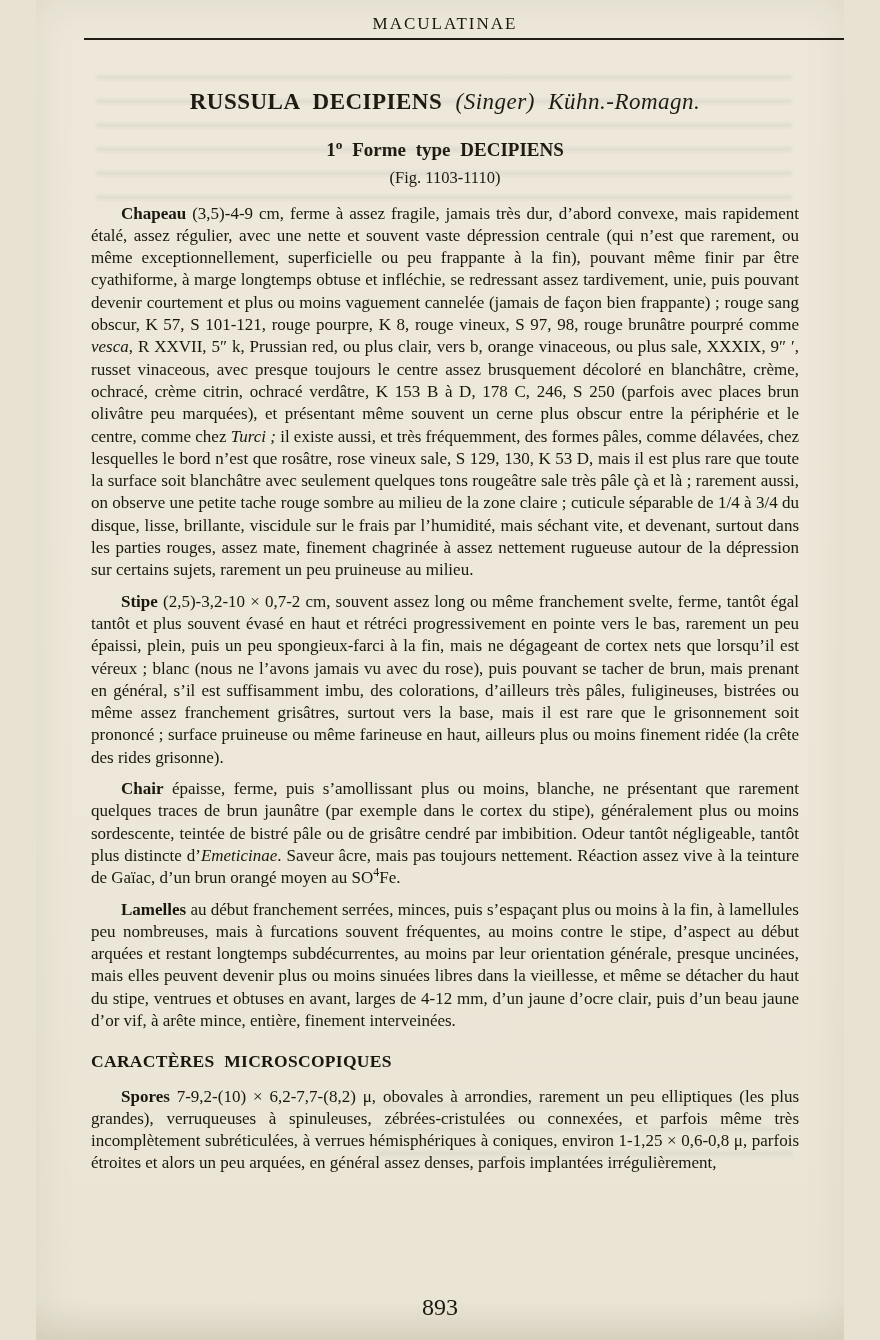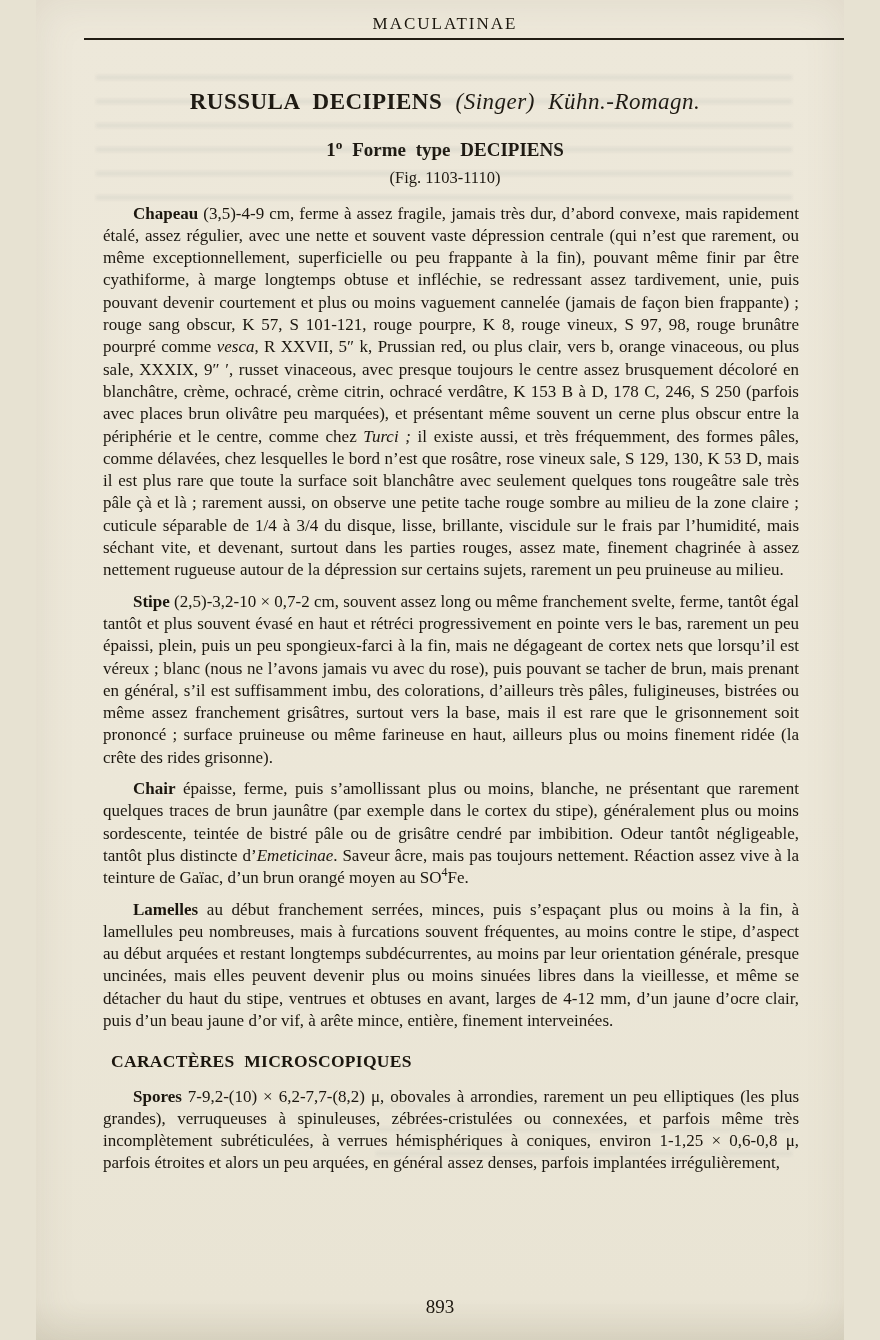--- a/index.html
+++ b/index.html
@@ -60,40 +60,39 @@
   }
   h3.section-heading {
     margin: 42px 0 0 0;
     font-size: 17.5px;
     font-weight: bold;
     word-spacing: 5px;
     letter-spacing: 0.3px;
   }
   h3.section-heading.second {
     margin-top: 18px;
-    margin-left: 20px;
   }
   p.body-para {
-    margin: 9px 0 0 12px;
+    margin: 9px 0 0 0;
     text-align: justify;
     text-indent: 30px;
   }
   p.body-para.first {
     margin-top: 13px;
   }
   .b { font-weight: bold; }
   .i { font-style: italic; }
   .sup { vertical-align: super; font-size: 70%; line-height: 0; }
   .page-number {
     position: absolute;
     left: 0;
     right: 0;
     bottom: 22px;
     text-align: center;
-    font-size: 19px;
+    font-size: 24px;
   }
   
   .bleed {
     position: absolute;
     pointer-events: none;
     background: repeating-linear-gradient(180deg,
       transparent 0 13px,
       rgba(125, 140, 140, 0.10) 13px 18px,
       transparent 18px 24px);
     filter: blur(1.5px);

